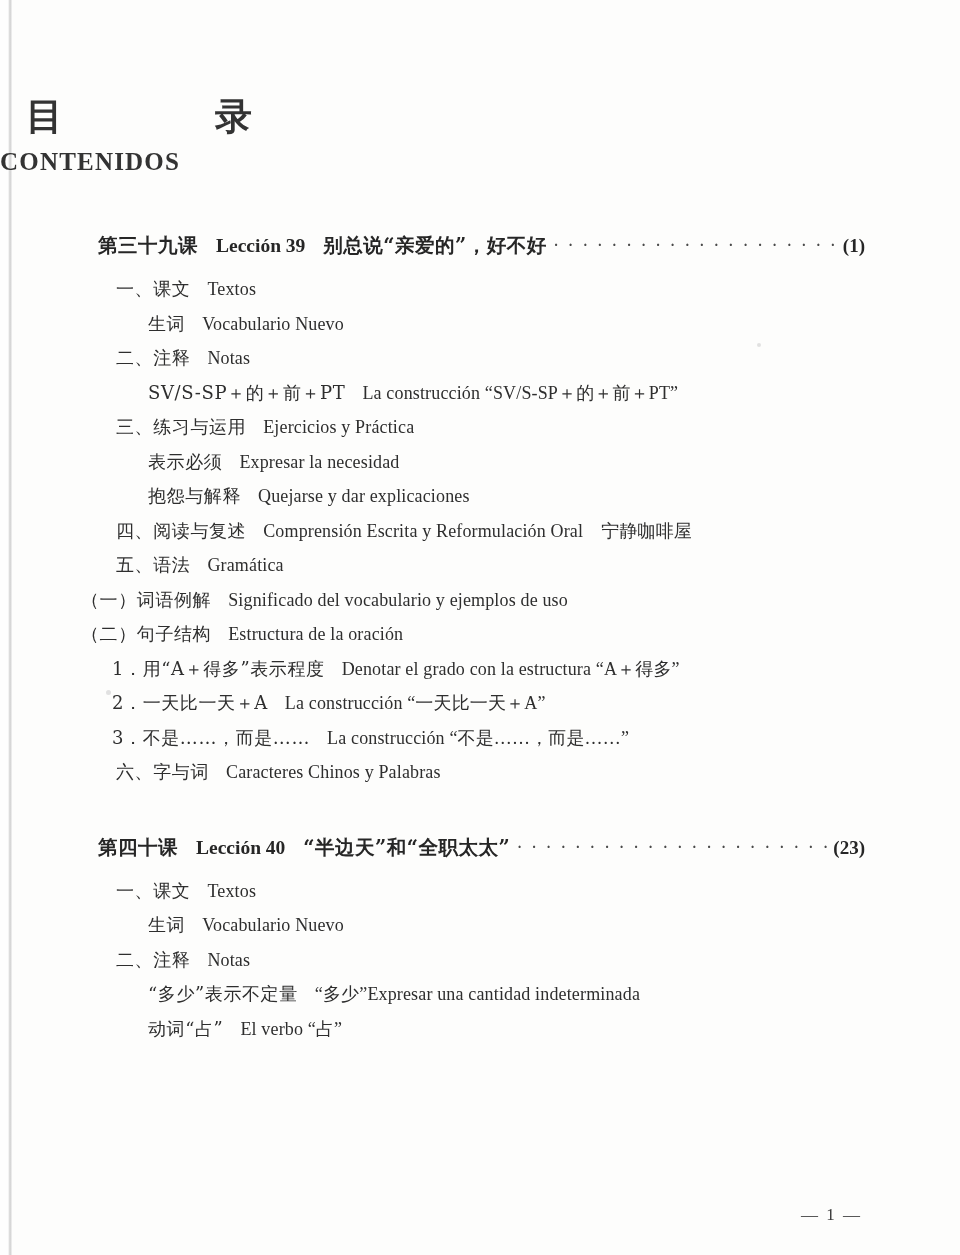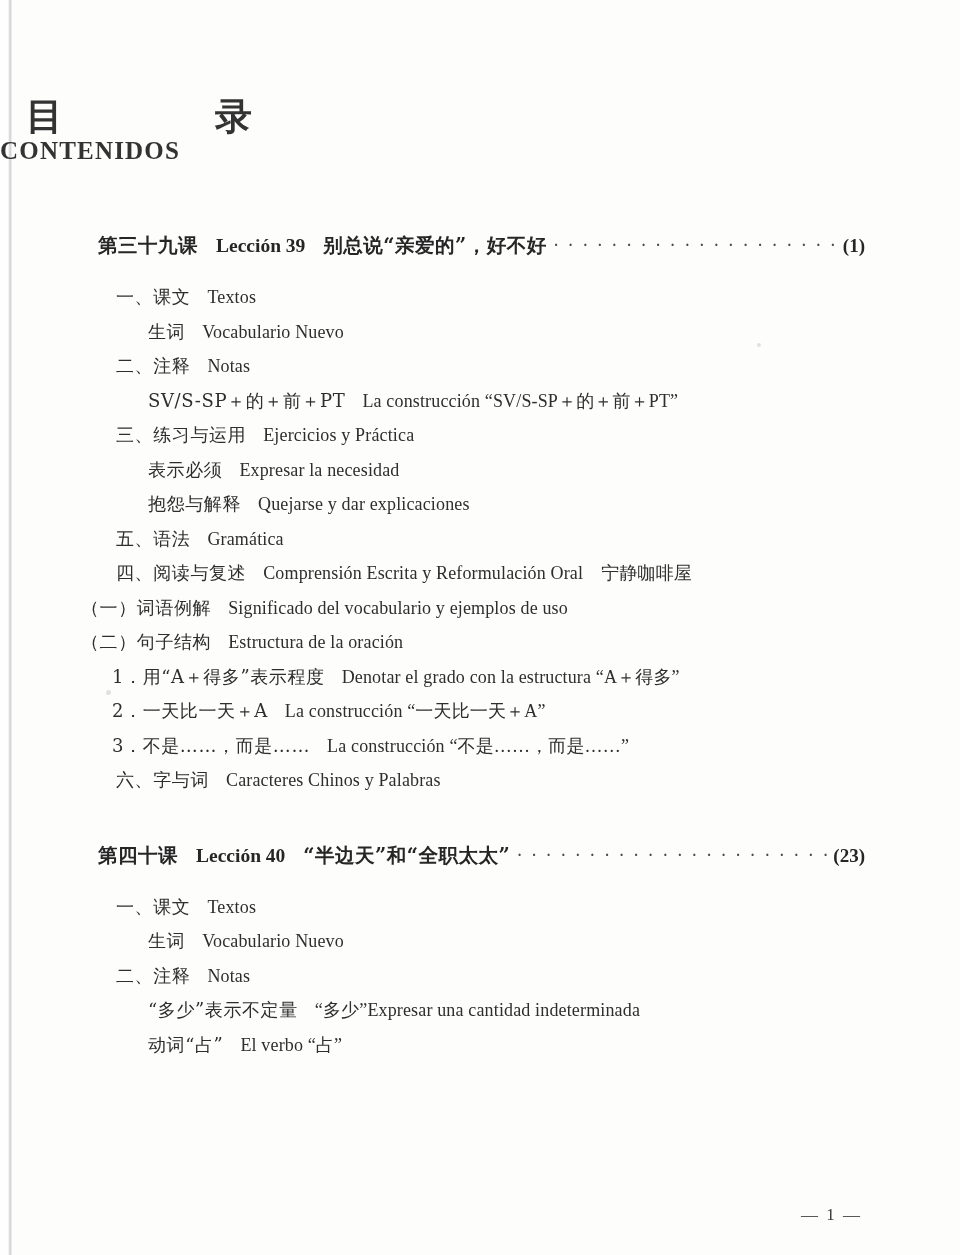--- a/index.html
+++ b/index.html
@@ -65,20 +65,21 @@
   .doc-title-cn {
     font-family: "DejaVu Serif", "Liberation Serif", serif;
     font-size: 37px;
     font-weight: bold;
     letter-spacing: 26px;
     text-indent: 26px;
     color: #333;
     line-height: 1.1;
   }
   .doc-title-es {
+    margin-top: 11px;
     font-family: "Liberation Serif", "DejaVu Serif", serif;
     font-size: 25px;
     font-weight: bold;
     letter-spacing: 1.2px;
     color: #333;
   }
 
   
   .toc {
     position: absolute;
@@ -126,21 +127,21 @@
     position: relative;
     top: -2px;
   }
   .lh-page {
     font-family: "Liberation Serif", "DejaVu Serif", serif;
     font-weight: bold;
     font-size: 19px;
     flex: 0 0 auto;
   }
 
-  .entries { margin-top: 14px; }
+  .entries { margin-top: 6px; }
 
   .entry {
     font-size: 18px;
     line-height: 33.5px;
     color: #2e2e2e;
     white-space: nowrap;
   }
   .entry .cn {
     font-family: "DejaVu Serif", "Liberation Serif", serif;
     letter-spacing: .6px;
@@ -200,22 +201,22 @@
           <span class="lh-page">(1)</span>
         </div>
         <div class="entries">
           <div class="entry lv1"><span class="cn">一、课文</span><span class="gap-m"></span><span class="es">Textos</span></div>
           <div class="entry lv2"><span class="cn">生词</span><span class="gap-m"></span><span class="es">Vocabulario Nuevo</span></div>
           <div class="entry lv1"><span class="cn">二、注释</span><span class="gap-m"></span><span class="es">Notas</span></div>
           <div class="entry lv2"><span class="cn">SV/S-SP＋的＋前＋PT</span><span class="gap-m"></span><span class="es">La construcción “SV/S-SP＋的＋前＋PT”</span></div>
           <div class="entry lv1"><span class="cn">三、练习与运用</span><span class="gap-m"></span><span class="es">Ejercicios y Práctica</span></div>
           <div class="entry lv2"><span class="cn">表示必须</span><span class="gap-m"></span><span class="es">Expresar la necesidad</span></div>
           <div class="entry lv2"><span class="cn">抱怨与解释</span><span class="gap-m"></span><span class="es">Quejarse y dar explicaciones</span></div>
+          <div class="entry lv1"><span class="cn">四、阅读与复述</span><span class="gap-m"></span><span class="es">Comprensión Escrita y Reformulación Oral　宁静咖啡屋</span></div>
           <div class="entry lv1"><span class="cn">五、语法</span><span class="gap-m"></span><span class="es">Gramática</span></div>
-          <div class="entry lv1"><span class="cn">四、阅读与复述</span><span class="gap-m"></span><span class="es">Comprensión Escrita y Reformulación Oral　宁静咖啡屋</span></div>
           <div class="entry lv3"><span class="cn">（一）词语例解</span><span class="gap-m"></span><span class="es">Significado del vocabulario y ejemplos de uso</span></div>
           <div class="entry lv3"><span class="cn">（二）句子结构</span><span class="gap-m"></span><span class="es">Estructura de la oración</span></div>
           <div class="entry lv5"><span class="cn">1．用“A＋得多”表示程度</span><span class="gap-m"></span><span class="es">Denotar el grado con la estructura “A＋得多”</span></div>
           <div class="entry lv5"><span class="cn">2．一天比一天＋A</span><span class="gap-m"></span><span class="es">La construcción “一天比一天＋A”</span></div>
           <div class="entry lv5"><span class="cn">3．不是……，而是……</span><span class="gap-m"></span><span class="es">La construcción “不是……，而是……”</span></div>
           <div class="entry lv1"><span class="cn">六、字与词</span><span class="gap-m"></span><span class="es">Caracteres Chinos y Palabras</span></div>
         </div>
       </div>
       <div class="lesson-gap"></div>
       <div class="lesson">

